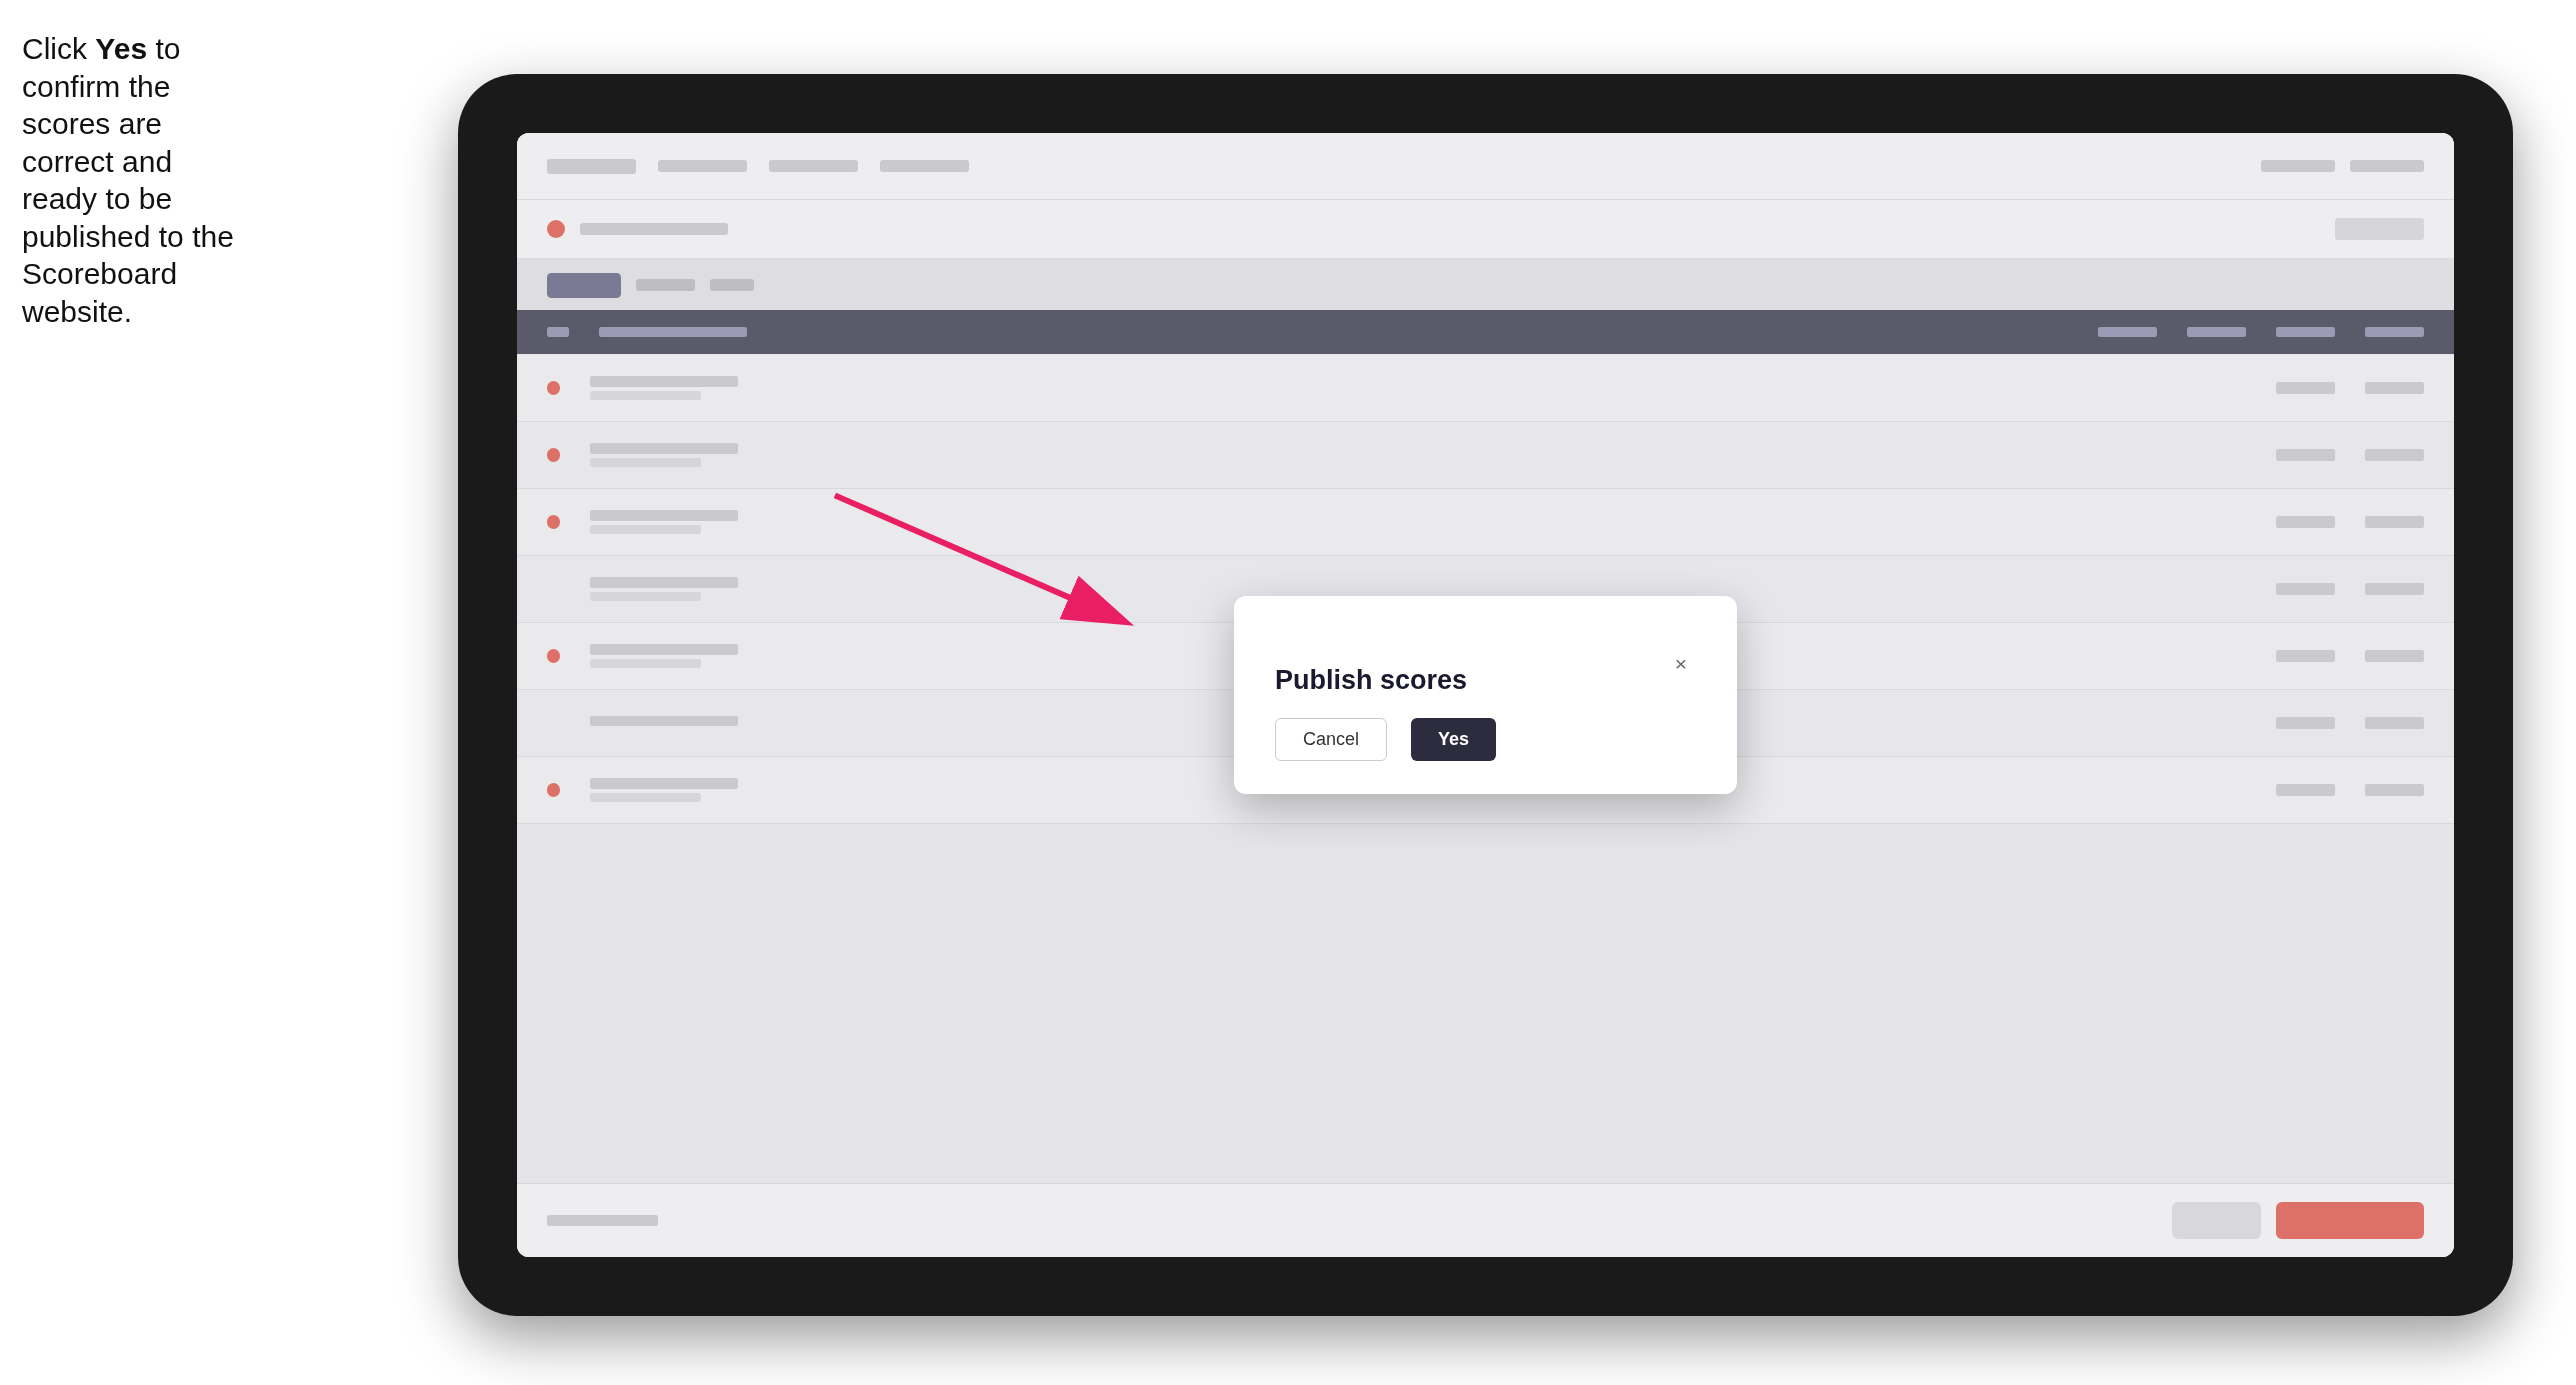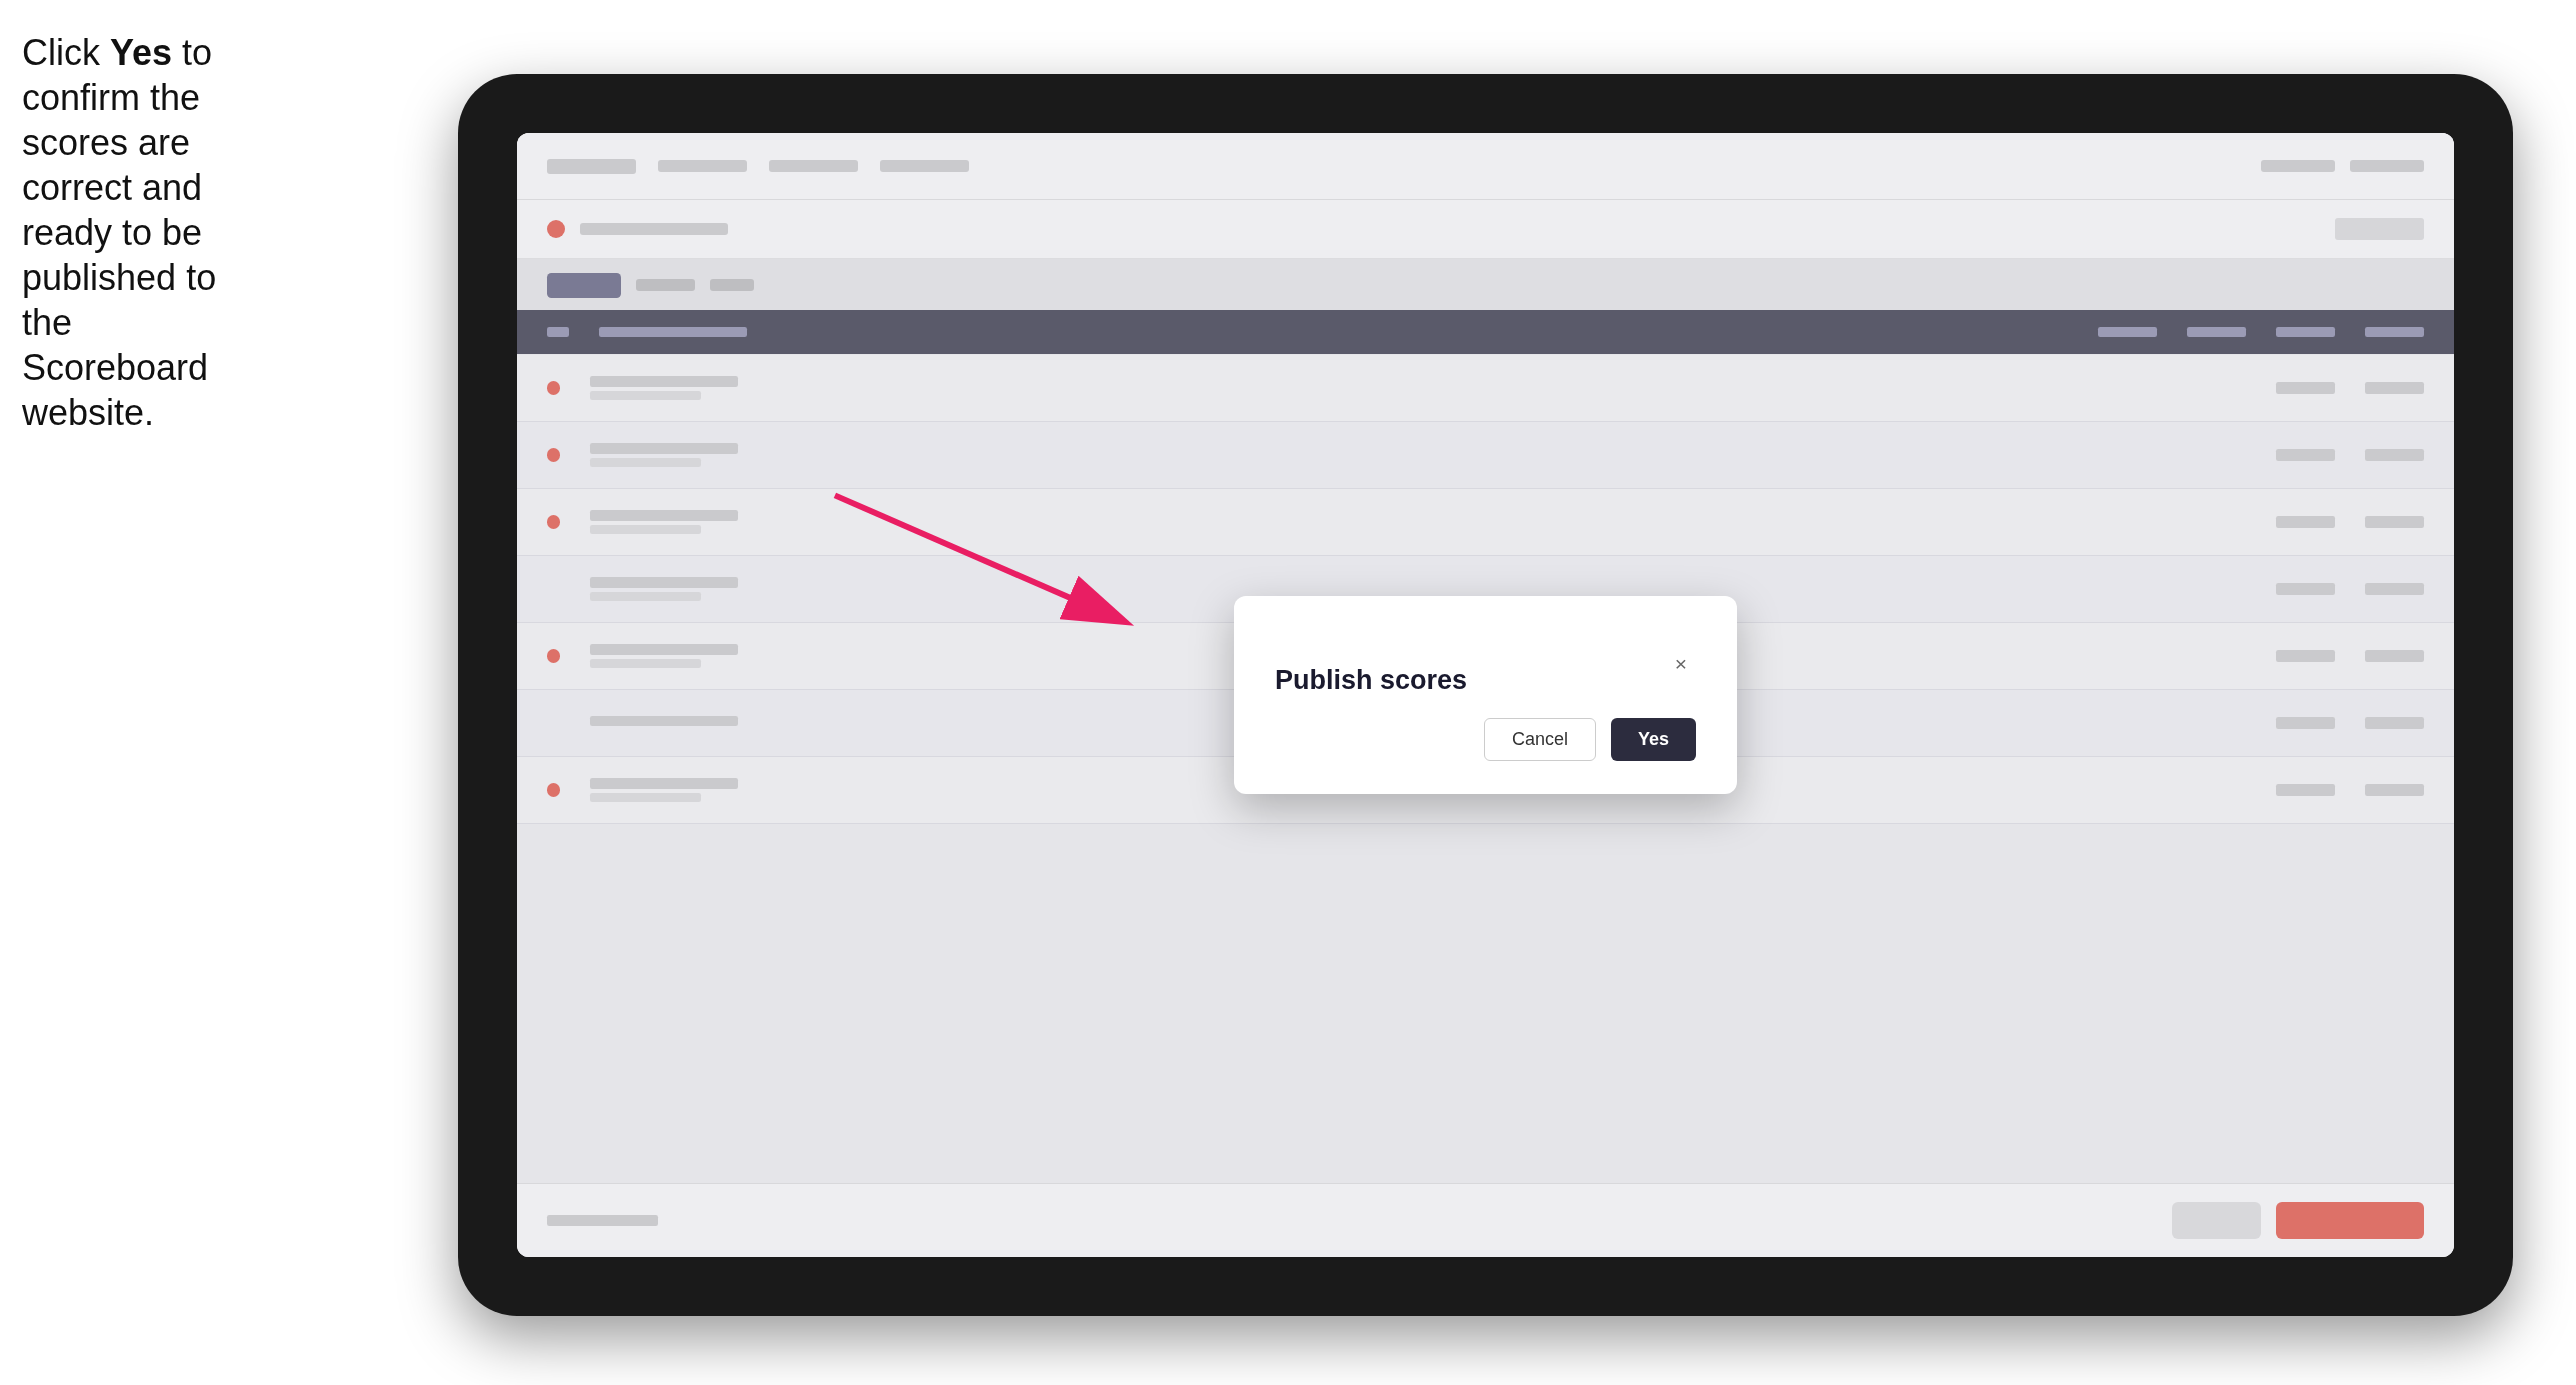--- a/index.html
+++ b/index.html
@@ -12,21 +12,21 @@
       position: relative;
       overflow: hidden;
     }
 
     
     .instruction-text {
       position: absolute;
       top: 30px;
       left: 22px;
       width: 214px;
-      font-size: 36px;
+      font-size: 30px;
       line-height: 1.25;
       color: #111111;
     }
 
     .instruction-text strong {
       font-weight: 700;
     }
 
     
     .tablet {
@@ -338,22 +338,22 @@
 
     .modal-body {
       font-size: 19px;
       color: #444444;
       margin-bottom: 33px;
       line-height: 1.4;
     }
 
     .modal-footer {
       display: flex;
-      justify-content: flex-end;
-      gap: 15px;
+      justify-content: flex-start;
+      gap: 24px;
     }
 
     .btn-cancel {
       padding: 10.4px 27px;
       font-size: 18px;
       border: 0.7px solid #cccccc;
       background: #ffffff;
       border-radius: 6px;
       cursor: pointer;
       color: #333;

